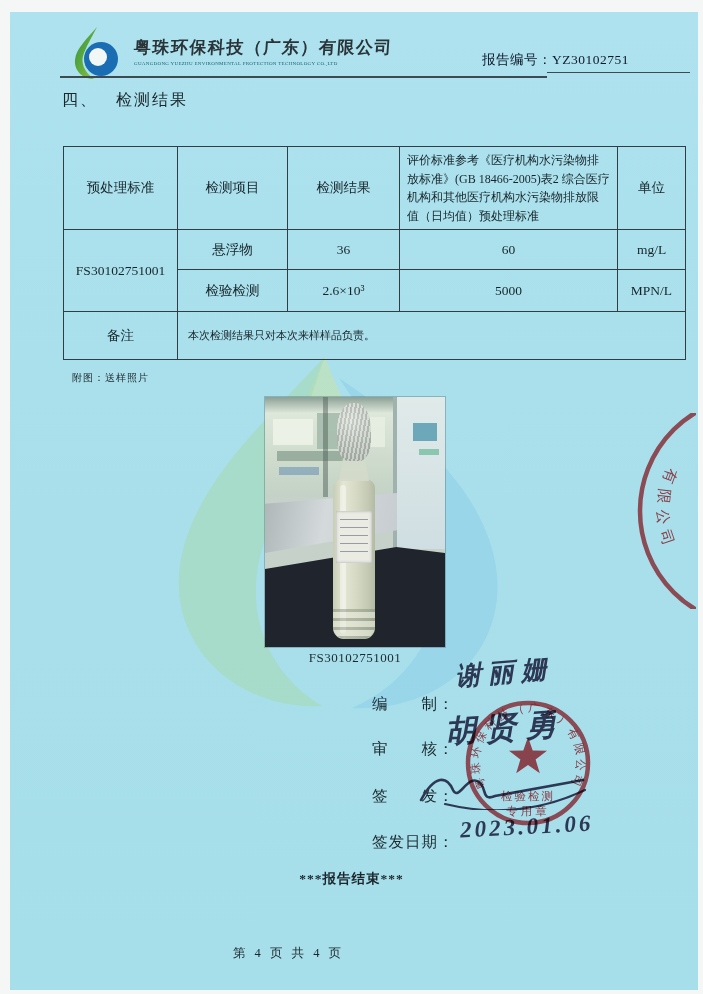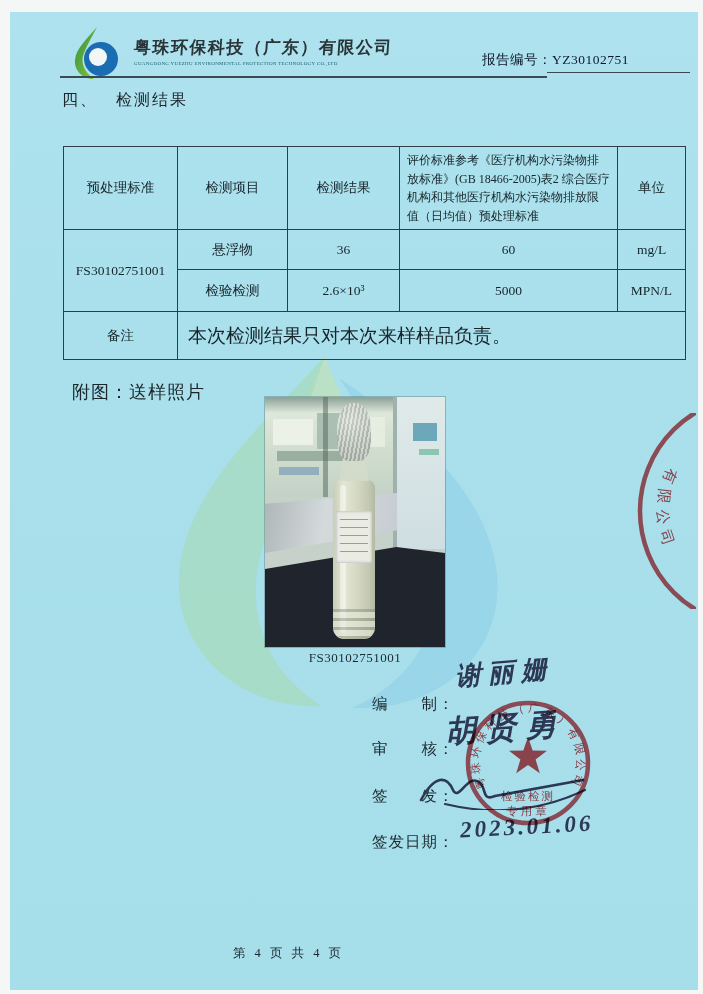--- a/index.html
+++ b/index.html
@@ -23,24 +23,24 @@
 
   
   .rtable{position:absolute;left:63px;top:146px;width:622px;border-collapse:collapse;table-layout:fixed;}
   .rtable td{border:1.6px solid #2e3e44;text-align:center;vertical-align:middle;
              font-size:13.5px;color:#17252b;padding:2px 4px;}
   .rtable .h1{height:80px;}
   .rtable .r1{height:40px;}
   .rtable .r2{height:42px;}
   .rtable .r3{height:48px;}
   .rtable td.std{font-size:12px;text-align:left;line-height:1.55;padding:4px 7px;}
-  .rtable td.remark{text-align:left;padding-left:10px;font-size:19px;}
-
-  
-  .attlabel{position:absolute;left:62px;top:380px;font-size:18px;letter-spacing:1px;padding-left:10px;}
+  .rtable td.remark{text-align:left;padding-left:10px;font-size:11px;}
+
+  
+  .attlabel{position:absolute;left:62px;top:371px;font-size:10px;letter-spacing:1px;padding-left:10px;}
 
   
   .wmark{position:absolute;left:142px;top:350px;width:450px;height:370px;opacity:.6;}
 
   
   .photo{position:absolute;left:265px;top:397px;width:180px;height:250px;background:#c6d2c9;
          overflow:hidden;box-shadow:0 0 0 1px rgba(55,75,80,.3);}
   .ph-sky{position:absolute;left:0;top:0;width:100%;height:100px;
           background:linear-gradient(180deg,#8ca095 0%,#dde7da 16%,#cfdccd 60%,#c3d2c6 100%);}
   .ph-b1{position:absolute;left:8px;top:22px;width:40px;height:26px;background:#eef3e9;opacity:.85;}
@@ -222,14 +222,15 @@
   <svg class="stamp-edge" viewBox="0 0 106 196">
     <circle cx="165" cy="98" r="115" class="st-red" stroke-width="4.5"></circle>
     <defs>
         <path id="arcEdge" d="M85.5,42.4 A97,97 0 0 0 85.5,153.6" fill="none"></path>
       </defs>
     <text class="st-txt" font-size="15" letter-spacing="7" fill="rgba(190,35,55,.72)">
       <textPath href="#arcEdge" startOffset="12%">有限公司</textPath>
     </text>
   </svg>
 
+  <div class="endtext">***报告结束***</div>
   <div class="pagenum">第 4 页 共 4 页</div>
 </div>
 
 </body></html>

